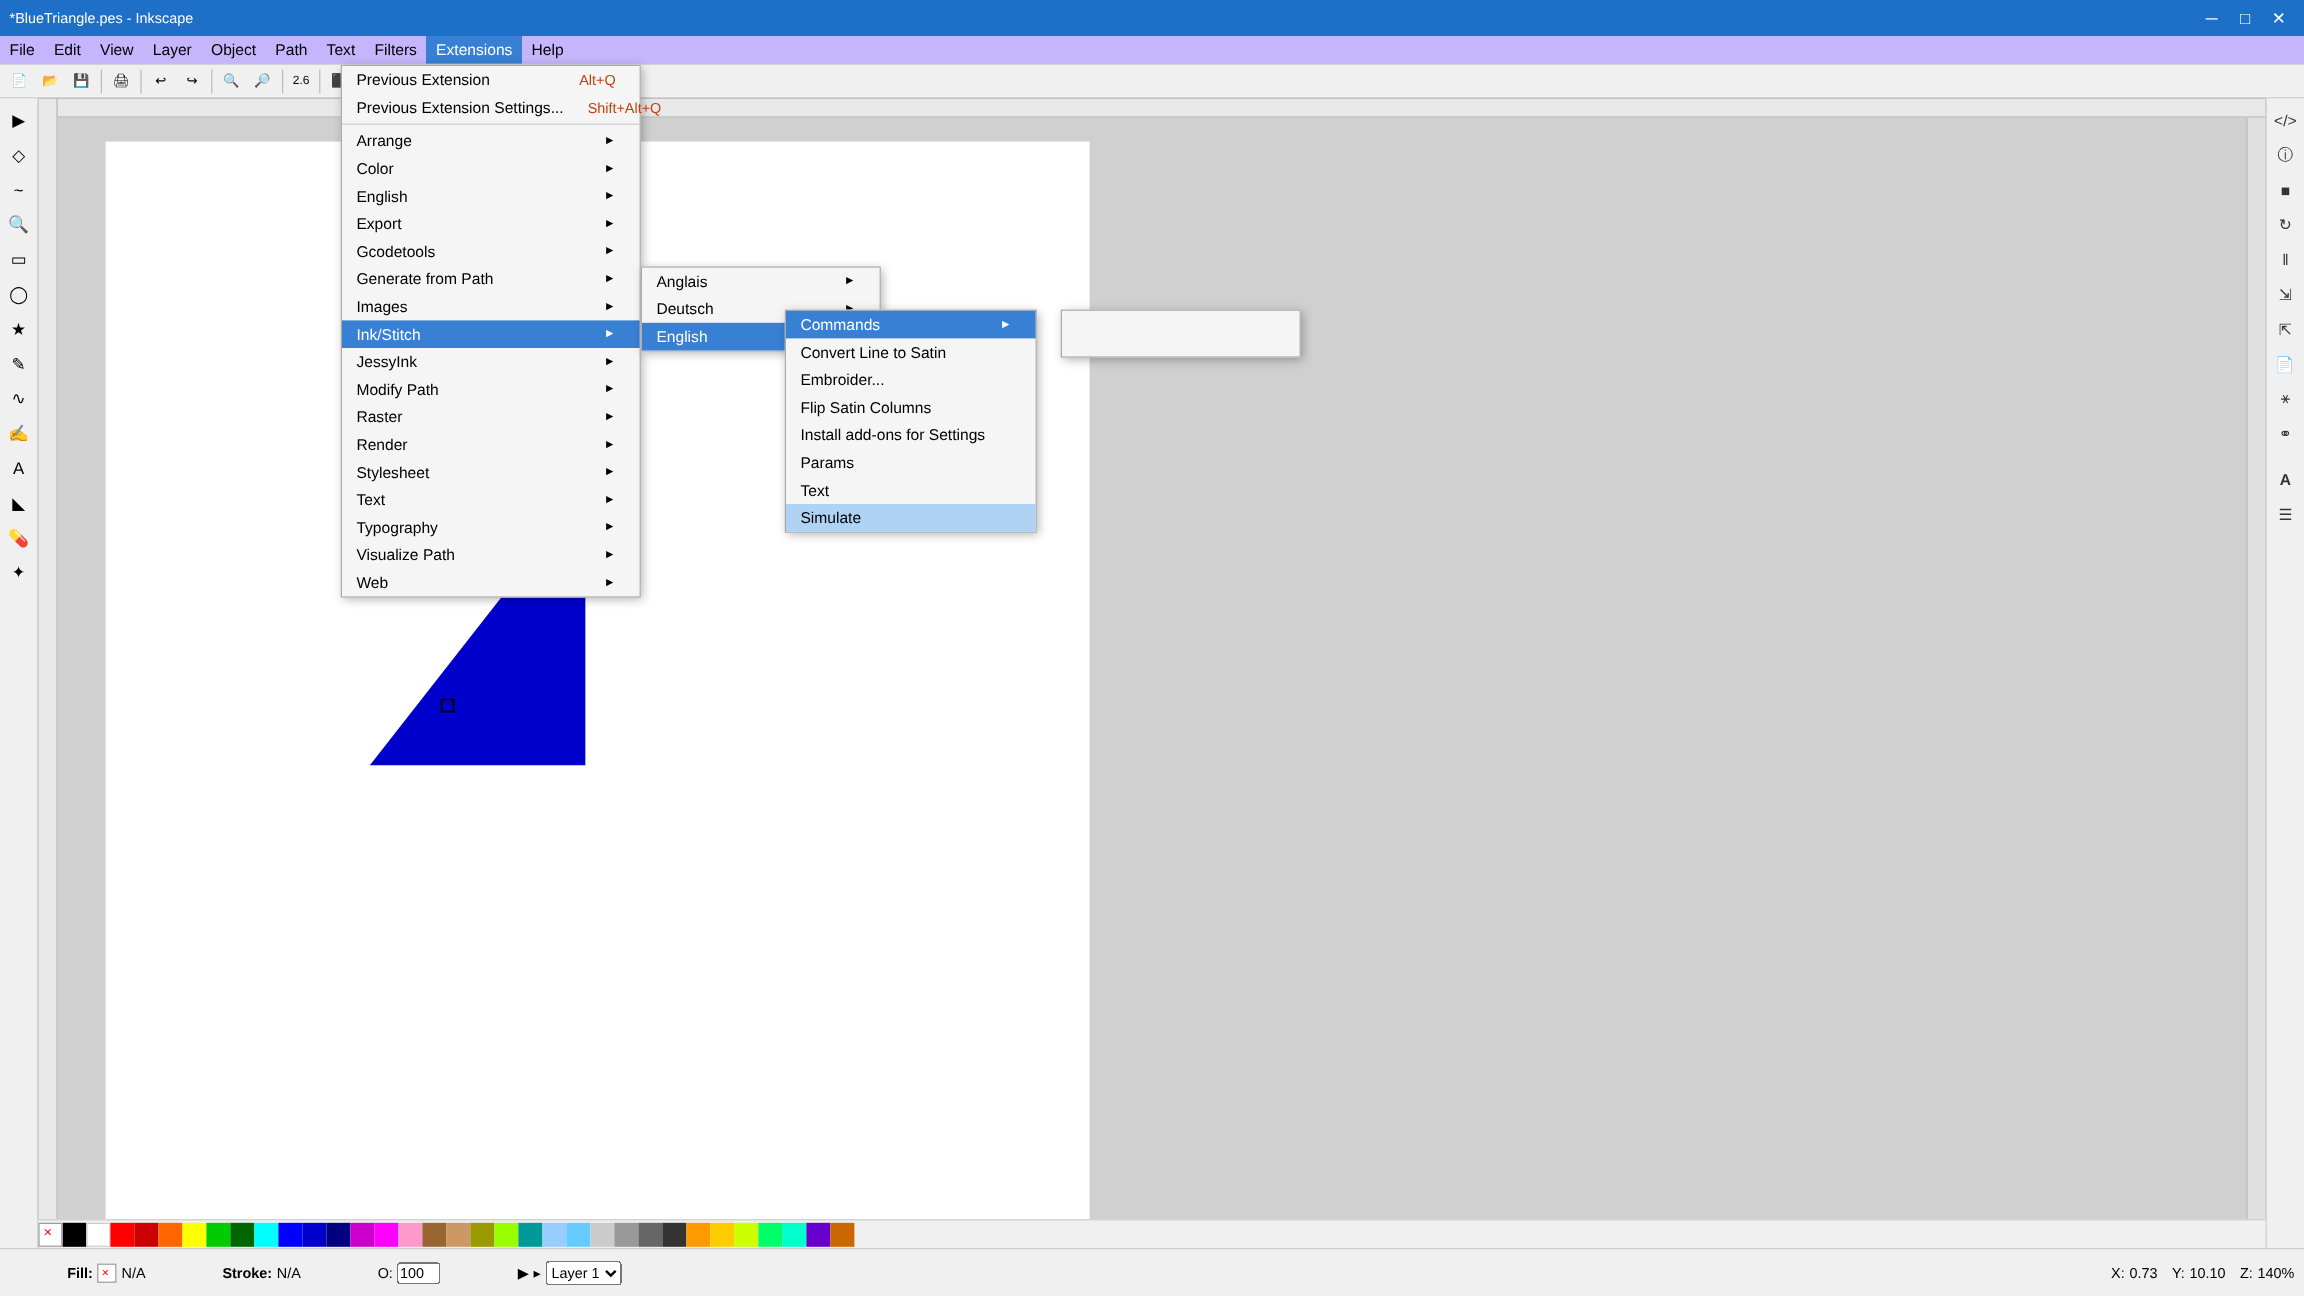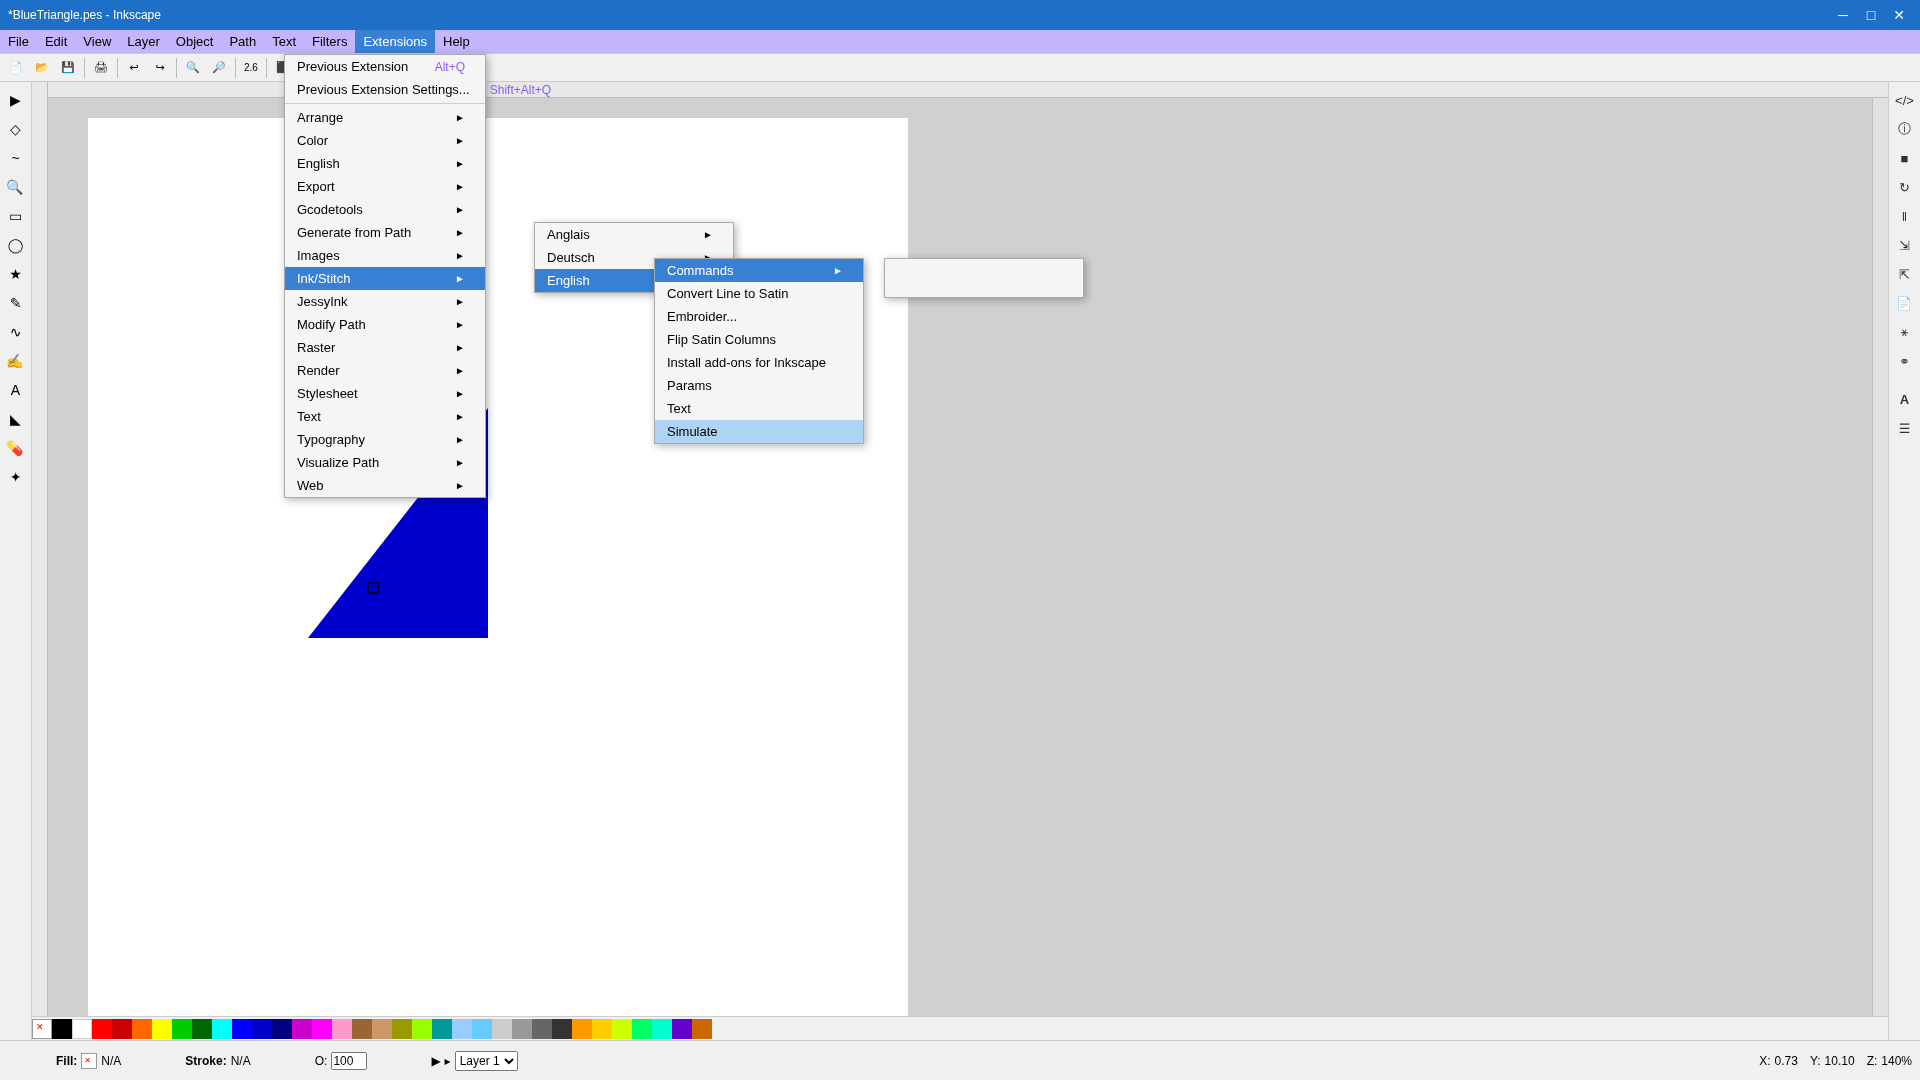--- a/index.html
+++ b/index.html
@@ -230,21 +230,21 @@
     }
     .dropdown-menu .menu-entry.active-item { background: #3880d4; color: white; }
     .dropdown-menu .menu-entry.highlighted { background: #aed3f5; color: #000; }
     .dropdown-menu .menu-separator {
       height: 1px;
       background: #ccc;
       margin: 2px 0;
     }
     .menu-entry .shortcut {
       font-size: 12px;
-      color: #8b5cf6;
+      color: #c2410c;
       margin-left: 20px;
     }
     .menu-entry .arrow { font-size: 10px; margin-left: 8px; }
     .menu-entry.active-item .arrow { color: white; }
 
     
     #extensions-menu {
       top: 54px;
       left: 284px;
     }
@@ -436,21 +436,21 @@
   <div class="status-item" style="margin-left:auto;">
     <span>X:</span>
     <span>0.73</span>
     <span style="margin-left:8px;">Y:</span>
     <span>10.10</span>
     <span style="margin-left:8px;">Z:</span>
     <span>140%</span>
   </div>
 </div>
 
-<div class="dropdown-menu" id="extensions-menu" style="top:54px; left:284px; width:202px;">
+<div class="dropdown-menu" id="extensions-menu" style="top:54px; left:284px; width:250px;">
   <div class="menu-entry">
     <span>Previous Extension</span>
     <span class="shortcut">Alt+Q</span>
   </div>
   <div class="menu-entry">
     <span>Previous Extension Settings...</span>
     <span class="shortcut">Shift+Alt+Q</span>
   </div>
   <div class="menu-separator"></div>
   <div class="menu-entry">
@@ -546,21 +546,21 @@
   <div class="menu-entry">
     <span>Convert Line to Satin</span>
   </div>
   <div class="menu-entry">
     <span>Embroider...</span>
   </div>
   <div class="menu-entry">
     <span>Flip Satin Columns</span>
   </div>
   <div class="menu-entry">
-    <span>Install add-ons for Inkscape</span>
+    <span>Install add-ons for Settings</span>
   </div>
   <div class="menu-entry">
     <span>Params</span>
   </div>
   <div class="menu-entry">
     <span>Text</span>
   </div>
   <div class="menu-entry highlighted">
     <span>Simulate</span>
   </div>

